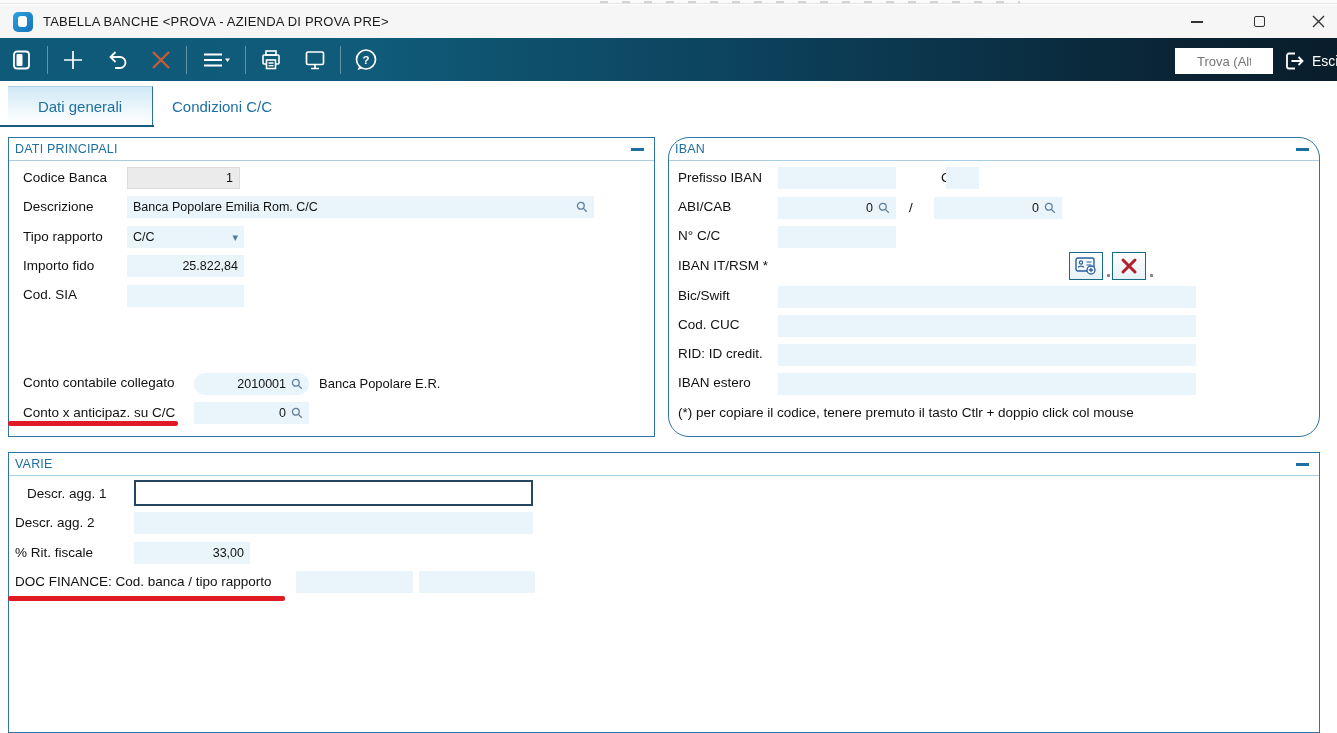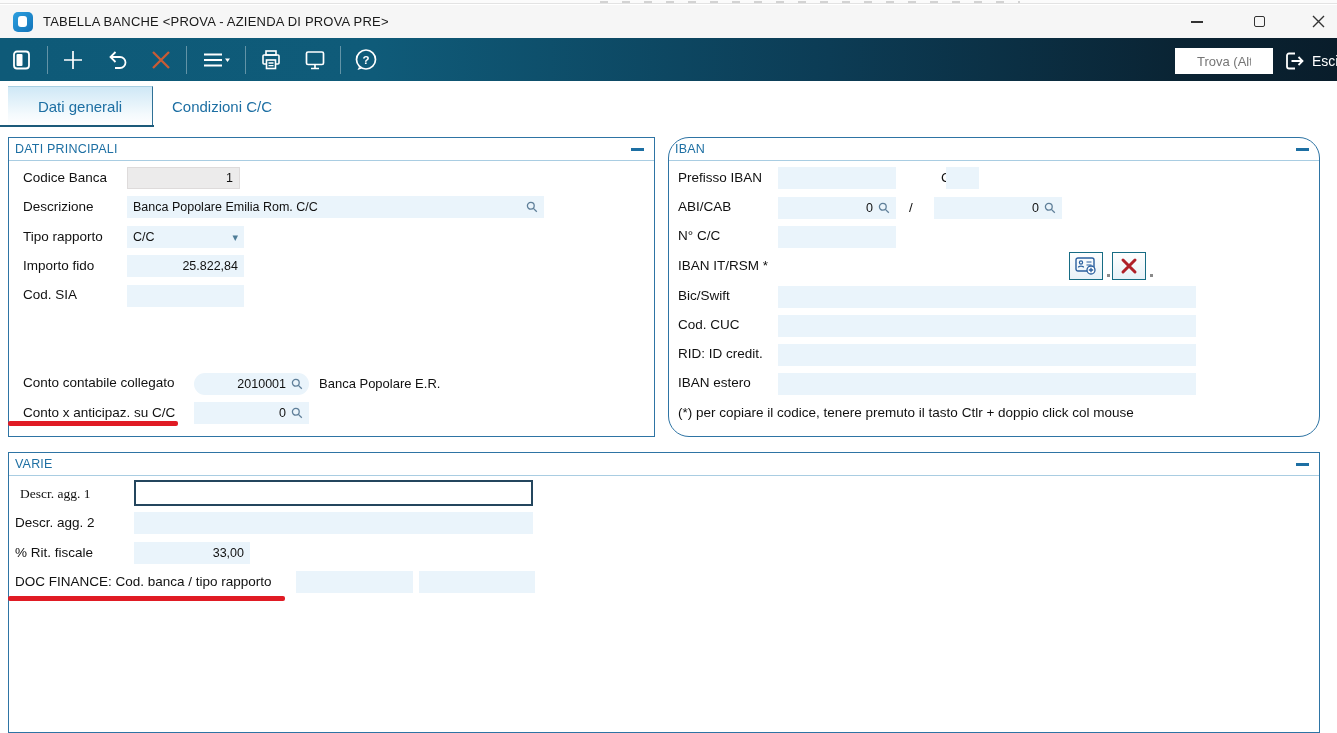--- a/index.html
+++ b/index.html
@@ -177,21 +177,21 @@
     <span class="panel-title">DATI PRINCIPALI</span>
     <div class="panel-collapse"></div>
   </div>
 
   <div class="lbl" style="left:14px; top:32px;">Codice Banca</div>
   <div class="field gray" style="left:118px; top:29px; width:113px;">
     <span class="val-r">1</span>
   </div>
 
   <div class="lbl" style="left:14px; top:61px;">Descrizione</div>
-  <div class="field" style="left:118px; top:58px; width:417px;justify-content:flex-end;">
+  <div class="field" style="left:118px; top:58px; width:467px;justify-content:flex-end;">
     <span class="val-l">Banca Popolare Emilia Rom. C/C</span>
     <svg class="mag" width="12" height="12" viewBox="0 0 12 12">
         <circle cx="4.8" cy="4.8" r="3.4" fill="none" stroke="#5f7f99" stroke-width="1.3"></circle>
         <path d="M7.4 7.4 L10.8 10.8" stroke="#5f7f99" stroke-width="1.3"></path>
       </svg>
   </div>
 
   <div class="lbl" style="left:14px; top:91px;text-align:center;">Tipo rapporto</div>
   <div class="field" style="left:118px; top:88px; width:117px;">
     <span class="val-l">C/C</span>
@@ -307,21 +307,21 @@
 
   <div class="note-text" style="left:9px; top:267px;">(*) per copiare il codice, tenere premuto il tasto Ctlr + doppio click col mouse</div>
 </div>
 
 <div class="panel" style="left:8px; top:452px; width:1312px; height:281px;">
   <div class="panel-header">
     <span class="panel-title">VARIE</span>
     <div class="panel-collapse"></div>
   </div>
 
-  <div class="lbl" style="left:11px; top:33px;font-family:Liberation Serif, serif;">Descr. agg. 1</div>
+  <div class="lbl" style="left:18px; top:33px;">Descr. agg. 1</div>
   <div class="focused-input" style="left:125px; top:27px; width:399px; height:26px;">
     <span></span>
   </div>
 
   <div class="lbl" style="left:6px; top:62px;">Descr. agg. 2</div>
   <div class="field" style="left:125px; top:59px; width:399px;">
     <span class="val-l"></span>
   </div>
 
   <div class="lbl" style="left:6px; top:92px;">% Rit. fiscale</div>

